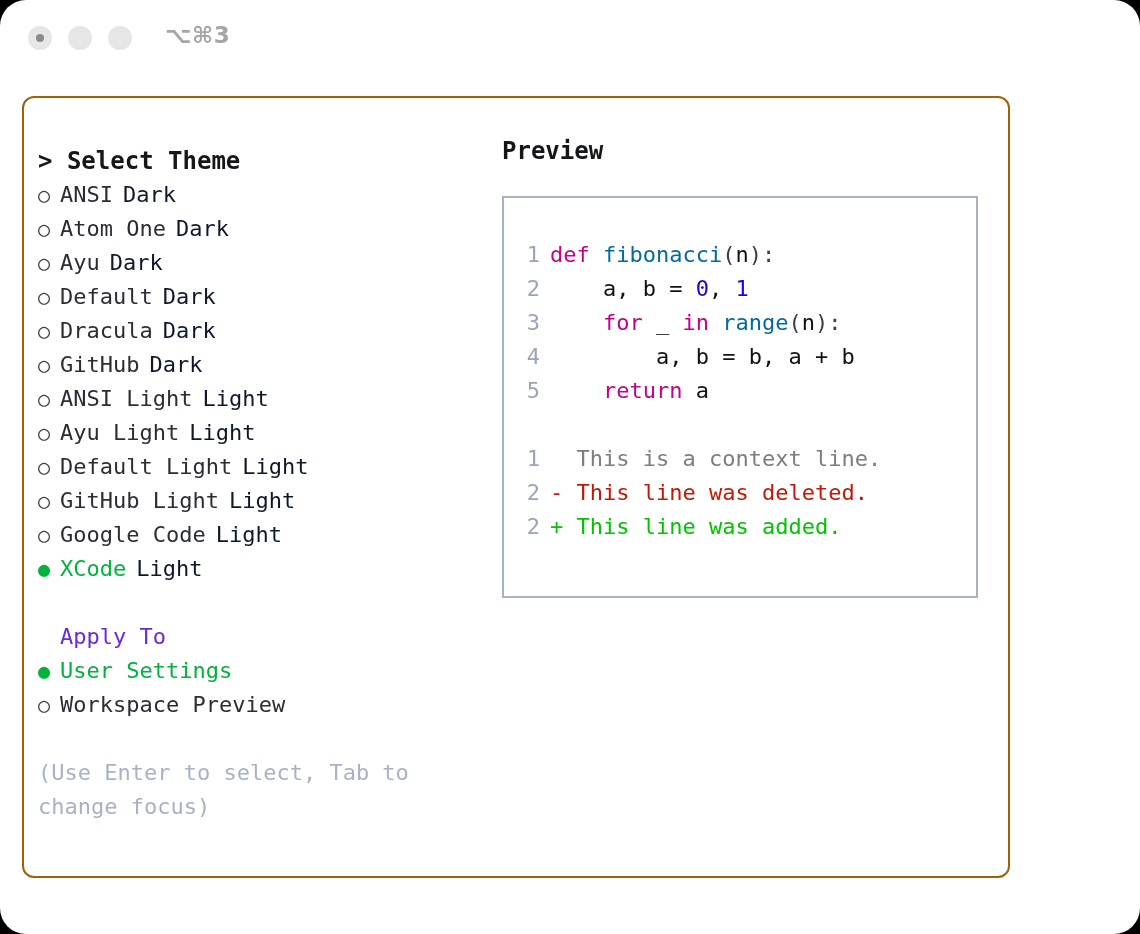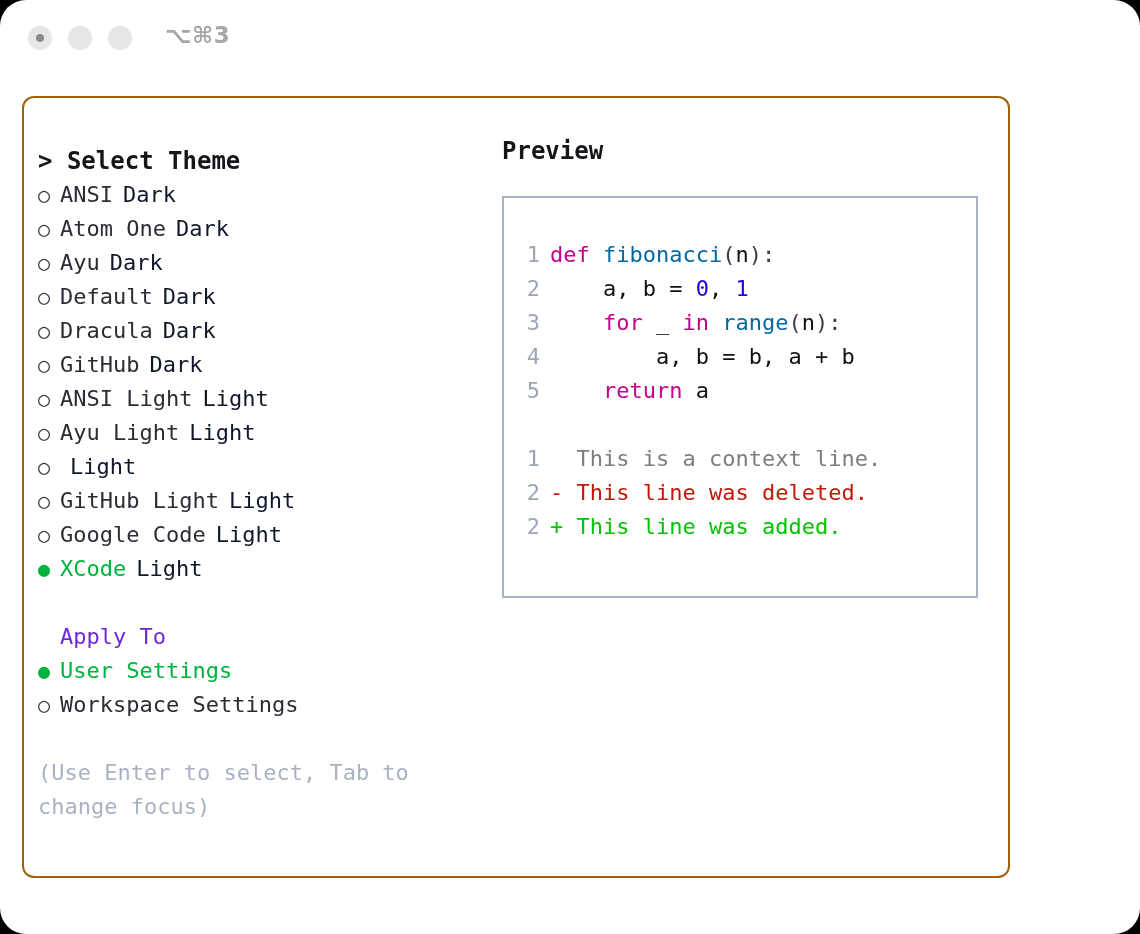--- a/index.html
+++ b/index.html
@@ -230,33 +230,33 @@
 
         <div id="theme-list">
             <div class="row"><span class="bullet">○</span><span class="name">ANSI</span><span class="tag">Dark</span></div>
             <div class="row"><span class="bullet">○</span><span class="name">Atom One</span><span class="tag">Dark</span></div>
             <div class="row"><span class="bullet">○</span><span class="name">Ayu</span><span class="tag">Dark</span></div>
             <div class="row"><span class="bullet">○</span><span class="name">Default</span><span class="tag">Dark</span></div>
             <div class="row"><span class="bullet">○</span><span class="name">Dracula</span><span class="tag">Dark</span></div>
             <div class="row"><span class="bullet">○</span><span class="name">GitHub</span><span class="tag">Dark</span></div>
             <div class="row"><span class="bullet">○</span><span class="name">ANSI Light</span><span class="tag">Light</span></div>
             <div class="row"><span class="bullet">○</span><span class="name">Ayu Light</span><span class="tag">Light</span></div>
-            <div class="row"><span class="bullet">○</span><span class="tag">Light</span></div>
+            <div class="row"><span class="bullet">○</span><span class="name">Default Light</span><span class="tag">Light</span></div>
             <div class="row"><span class="bullet">○</span><span class="name">GitHub Light</span><span class="tag">Light</span></div>
             <div class="row"><span class="bullet">○</span><span class="name">Google Code</span><span class="tag">Light</span></div>
             <div class="row selected"><span class="bullet sel">●</span><span class="name">XCode</span><span class="tag">Light</span></div>
           </div>
 
         <div class="spacer-sm"></div>
 
         <div class="subheading">Apply To</div>
 
         <div id="apply-list">
             <div class="row selected"><span class="bullet sel">●</span><span class="name">User Settings</span></div>
-            <div class="row"><span class="bullet">○</span><span class="name">Workspace Settings</span></div>
+            <div class="row"><span class="bullet">○</span><span class="name">Workspace Preview</span></div>
           </div>
 
         <div class="hint">(Use Enter to select, Tab to change focus)</div>
       </div>
 
       <div class="right">
         <div class="preview-title">Preview</div>
 
         <div class="preview-box">
           <div id="code-block">

